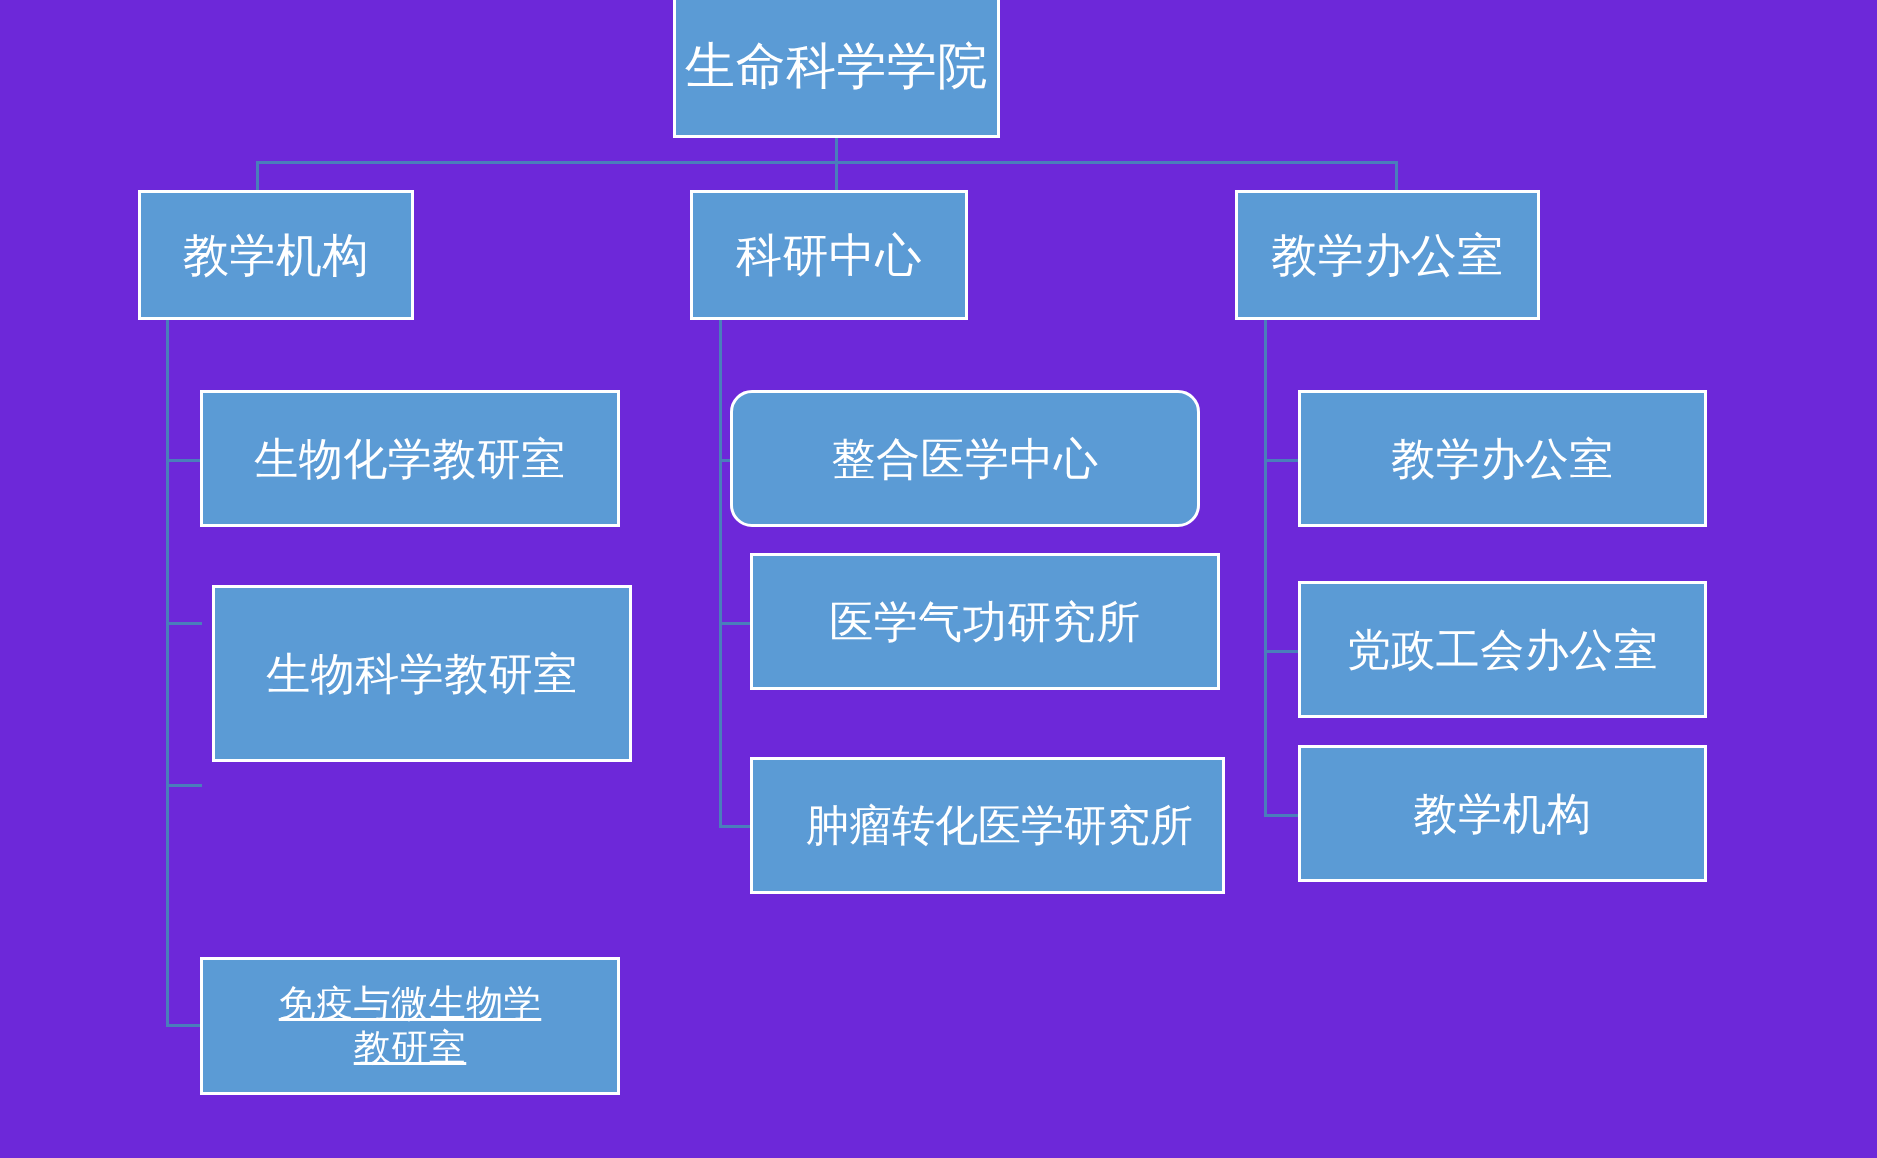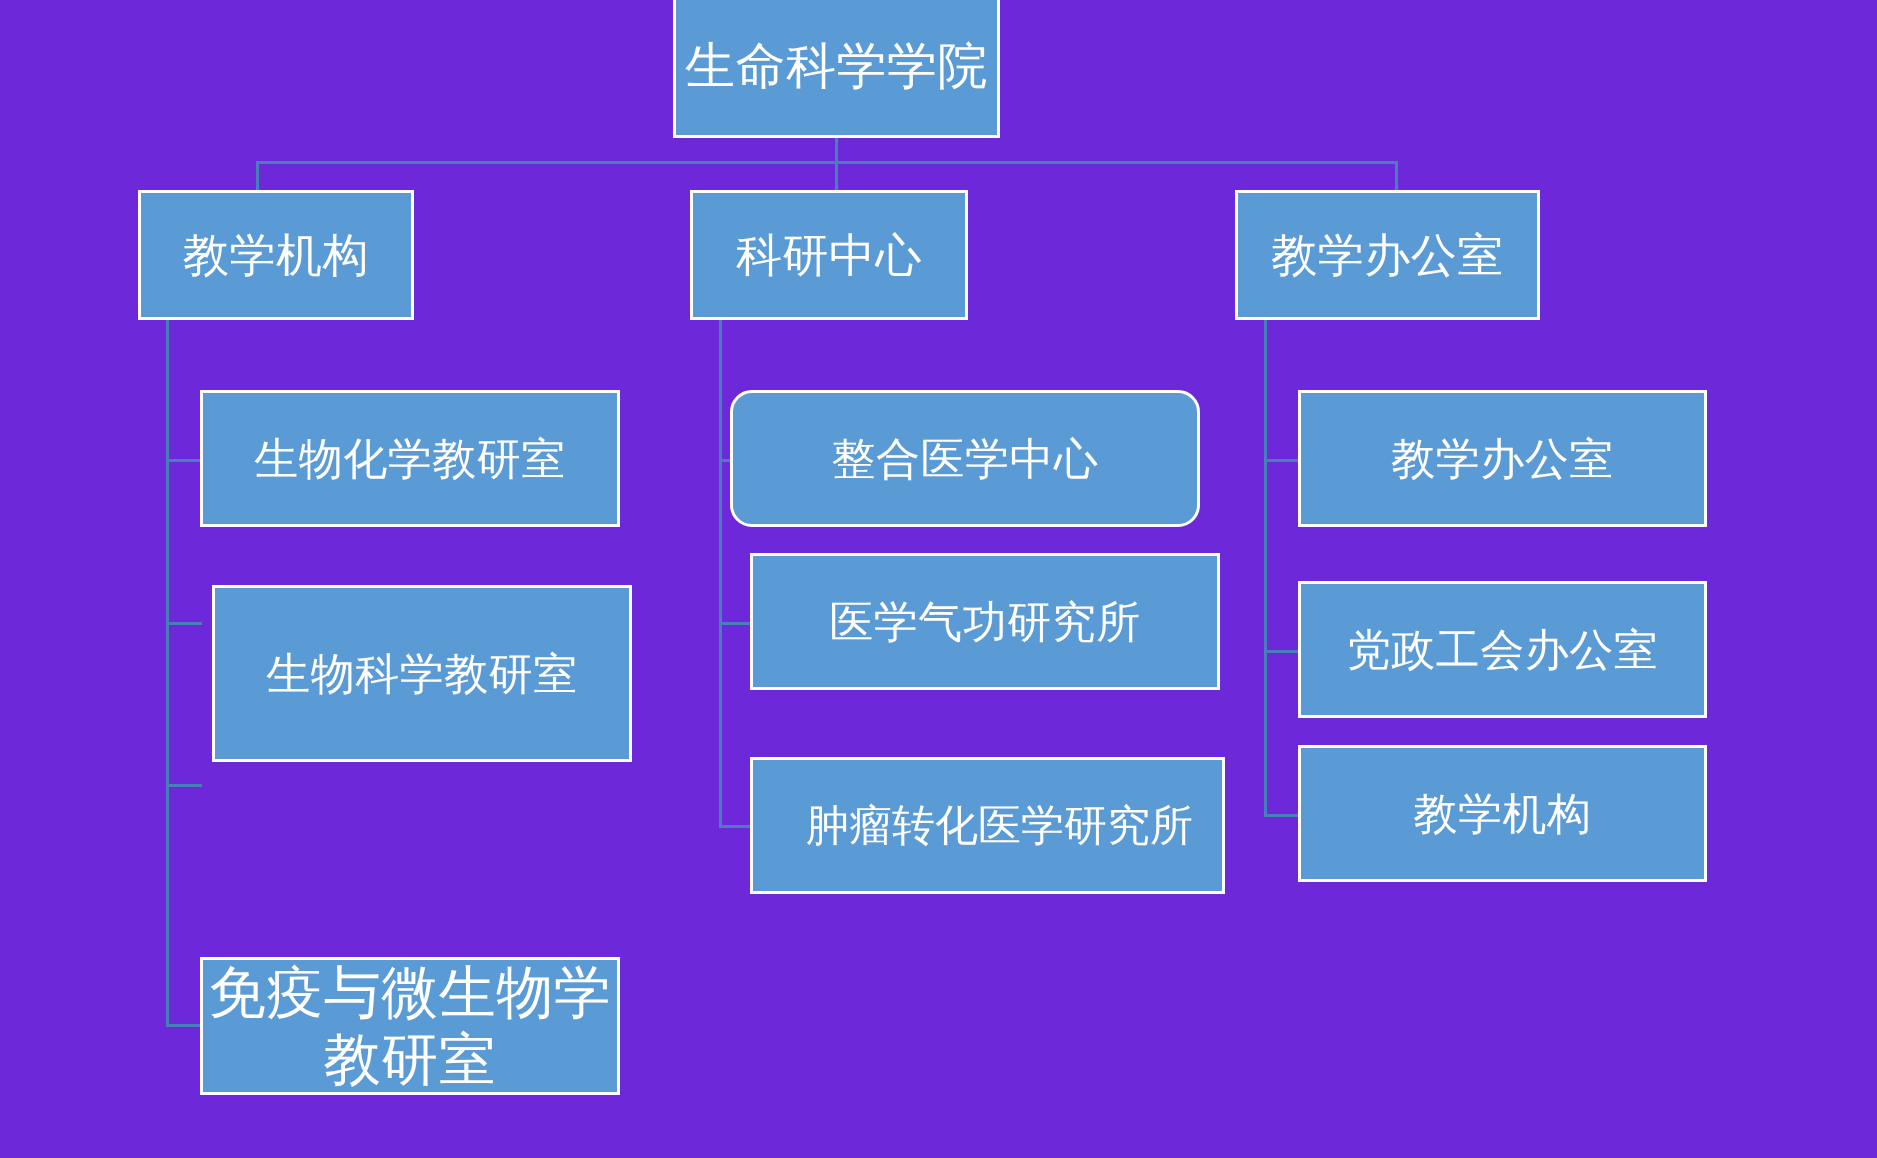--- a/index.html
+++ b/index.html
@@ -35,21 +35,21 @@
     font-weight: 400;
     letter-spacing: 0.5px;
     white-space: pre-line;
     padding: 0 4px;
   }
 
   .node.root        { font-size: 50px; }
   .node.level2      { font-size: 46px; }
   .node.leaf        { font-size: 44px; }
   .node.leaf.wide   { font-size: 43px; letter-spacing: 0px; padding: 0 2px; }
-  .node.leaf.twoline{ font-size: 57px; }
+  .node.leaf.twoline{ font-size: 37px; text-decoration: underline; }
 
   
   .conn {
     position: absolute;
     background: #4A7EBB;
   }
   .conn.v { width: 3px; }
   .conn.h { height: 3px; }
 </style>
 </head>

